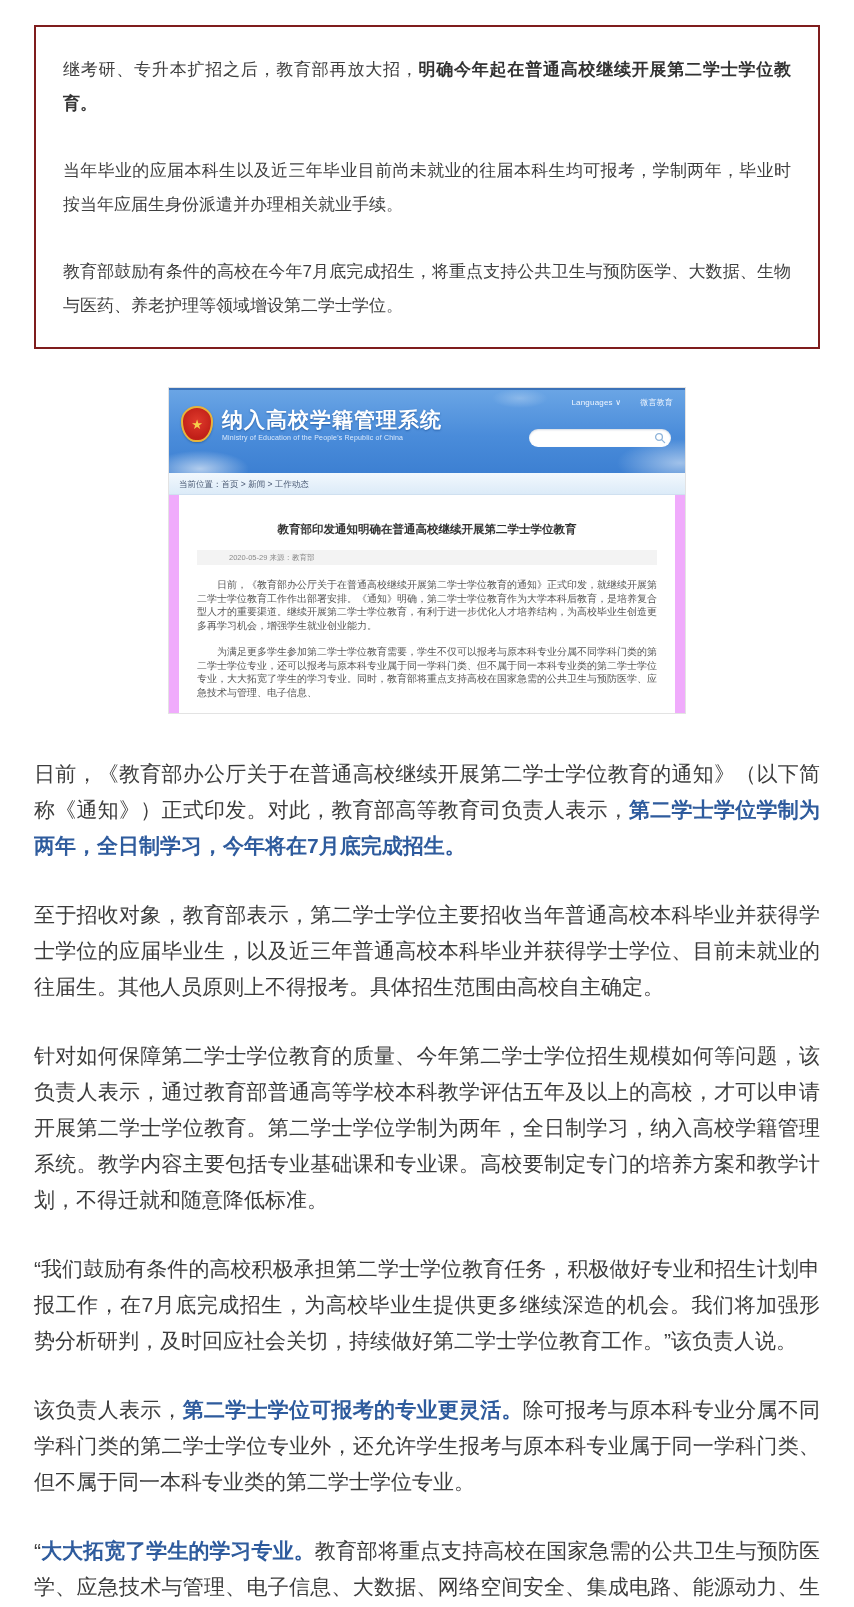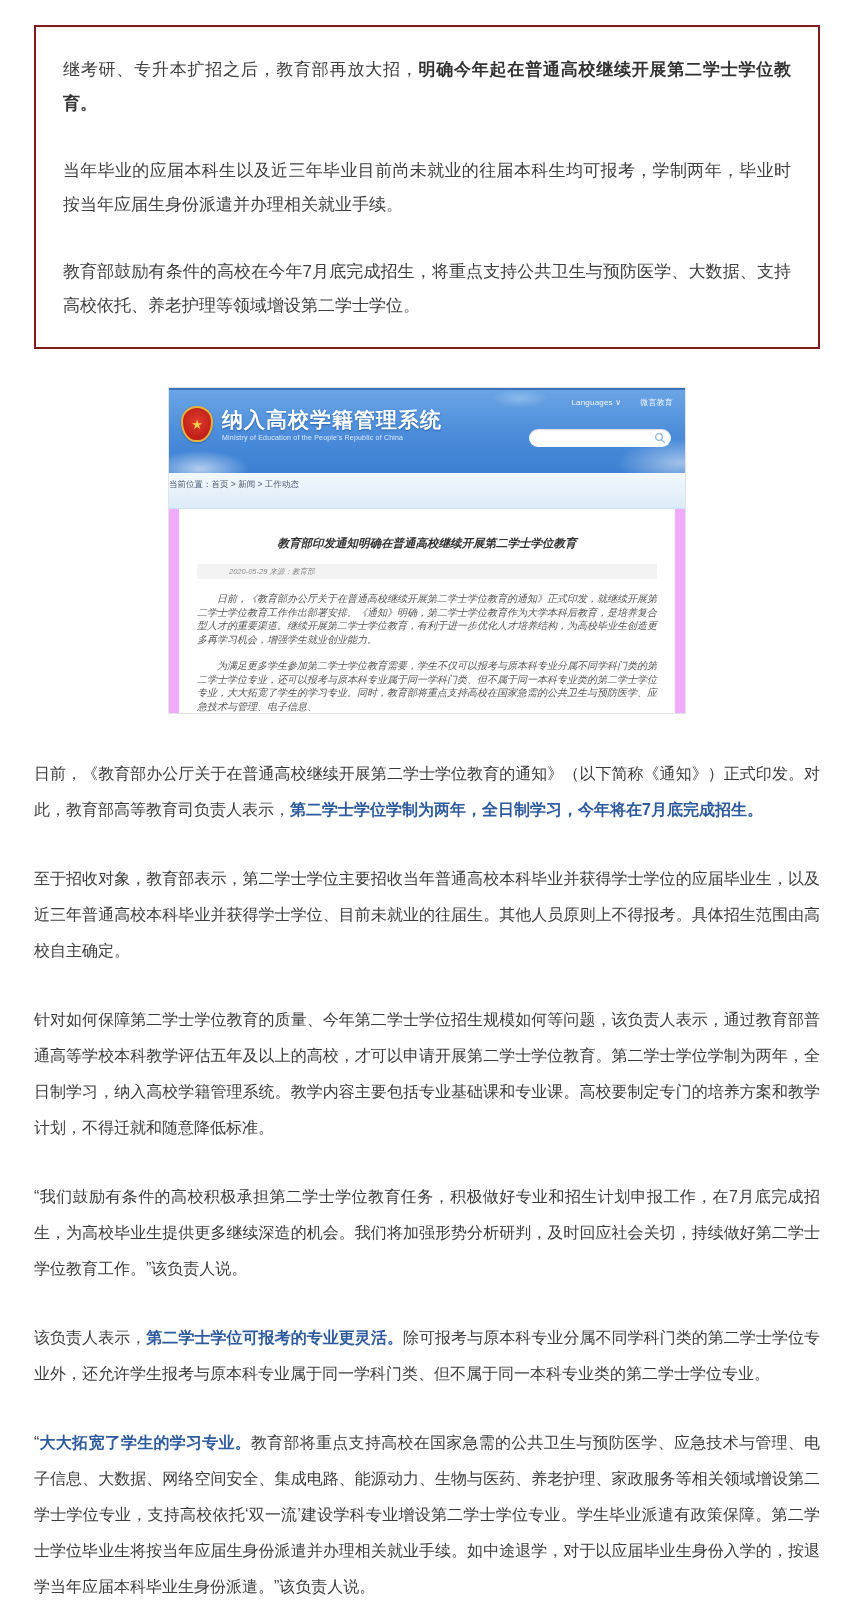--- a/index.html
+++ b/index.html
@@ -71,32 +71,31 @@
   .site-sub { font-size: 7px; color: #dceafc; margin-top: 2px; letter-spacing: .2px; }
   .search-pill {
     position: absolute; right: 14px; top: 39px;
     width: 142px; height: 18px;
     background: #ffffff;
     border-radius: 9px;
     box-shadow: inset 0 1px 2px rgba(0,40,90,.18);
   }
   .search-pill svg { position: absolute; right: 5px; top: 3px; }
   .moe-breadcrumb {
-    height: 36px; line-height: 22px;
-    padding-left: 0;
+    height: 22px; line-height: 22px;
+    padding-left: 10px;
     font-size: 8.5px; color: #4a5a74;
     background: linear-gradient(180deg, #f2f8fd 0%, #dcebf8 100%);
     border-bottom: 1px solid #cfe0f0;
   }
   .moe-article {
     background: #ffffff;
     margin: 0 10px;
     height: 100%;
     padding: 27px 18px 0;
-    font-style: italic;
   }
   .moe-article h2 {
     font-size: 11.5px; font-weight: bold; color: #333;
     text-align: center; line-height: 15px;
   }
   .meta-bar {
     margin-top: 13px;
     background: #f3f3f3;
     height: 15px; line-height: 15px;
     font-size: 7.5px; color: #8a8a8a;
@@ -106,37 +105,37 @@
     margin-top: 13px;
     font-size: 10px; color: #565656;
     line-height: 13.5px;
     text-indent: 2em;
     text-align: justify;
   }
 
   
   .body-text { margin-top: 42px; }
   .body-text p {
-    font-size: 16px;
+    font-size: 21px;
     line-height: 36px;
     color: #3c3c3c;
     text-align: justify;
     margin-bottom: 33px;
   }
   .blue-bold { color: #2e5b9d; font-weight: bold; }
 </style>
 </head>
 <body>
 
 <div class="page">
 
   <div class="highlight-box">
     <p><span>继考研、专升本扩招之后，教育部再放大招，</span><strong>明确今年起在普通高校继续开展第二学士学位教育。</strong></p>
     <p>当年毕业的应届本科生以及近三年毕业目前尚未就业的往届本科生均可报考，学制两年，毕业时按当年应届生身份派遣并办理相关就业手续。</p>
-    <p>教育部鼓励有条件的高校在今年7月底完成招生，将重点支持公共卫生与预防医学、大数据、支持高校依托、养老护理等领域增设第二学士学位。</p>
+    <p>教育部鼓励有条件的高校在今年7月底完成招生，将重点支持公共卫生与预防医学、大数据、生物与医药、养老护理等领域增设第二学士学位。</p>
   </div>
 
   <figure class="moe-shot">
     <div class="moe-header">
       <div class="moe-top-links">
         <span><span>Languages</span> <span>∨</span></span>
         <span class="sep"></span>
         <span>微言教育</span>
       </div>
       <div class="moe-brand">

